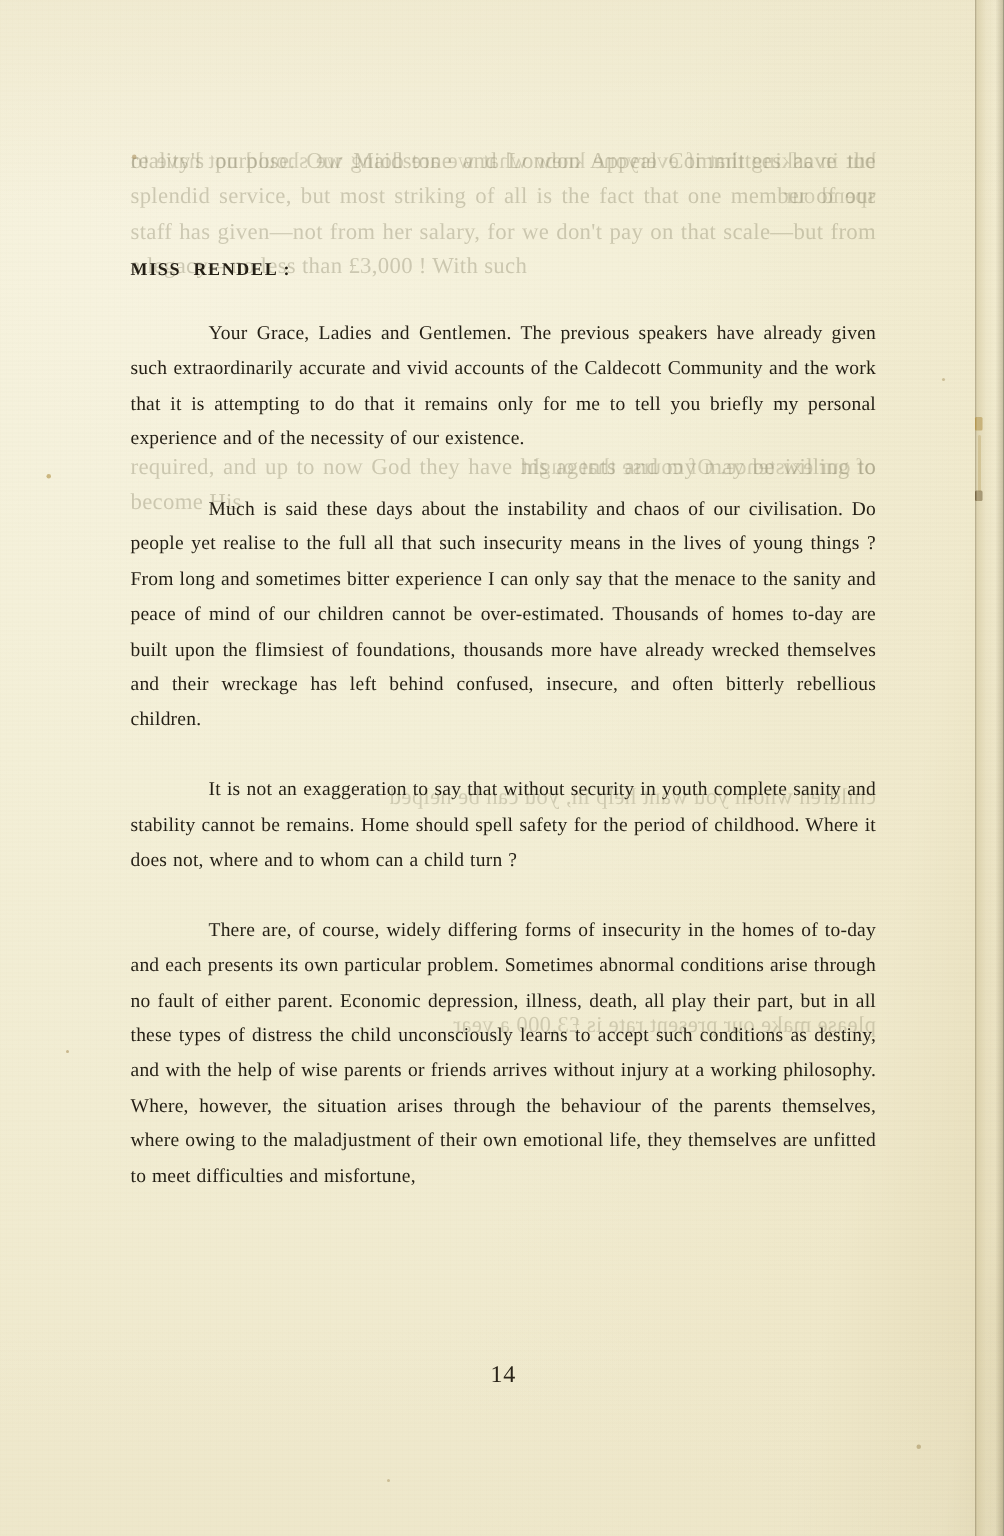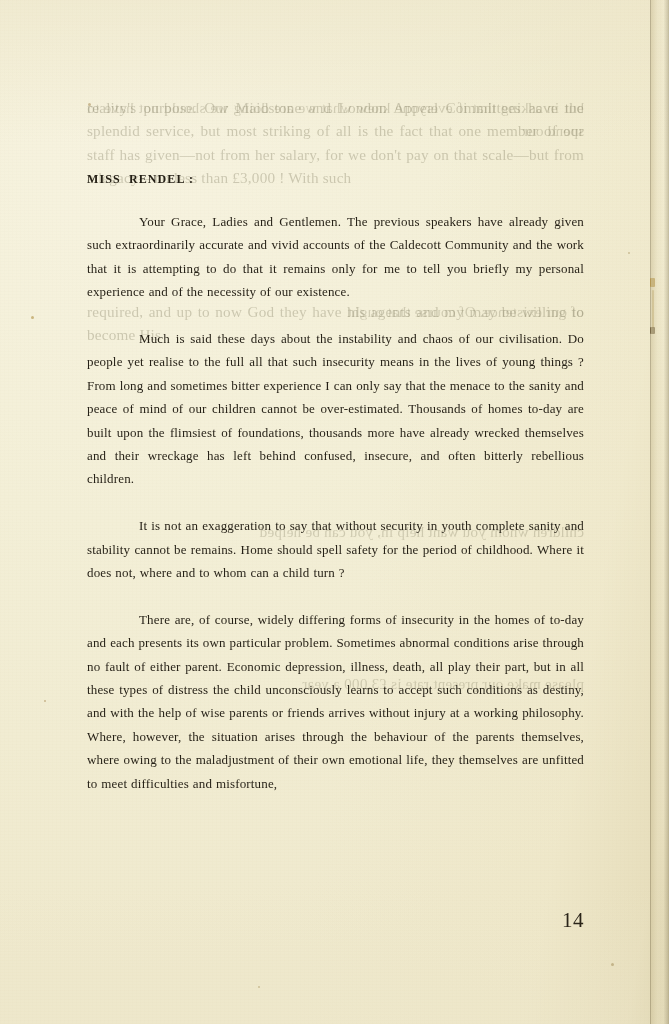--- a/index.html
+++ b/index.html
@@ -150,23 +150,23 @@
     margin: 0 0 23.4px 0;
     text-indent: 52px;
   }
   .body-text p:last-child { margin-bottom: 0; }
 
   .page-number {
     position: absolute;
     top: 908px;
     left: 0;
     width: 497px;
-    text-align: right;
+    text-align: center;
     color: #2a2419;
-    font-size: 21px;
+    font-size: 16px;
     letter-spacing: .5px;
   }
 
   
   .speaker-heading, .body-text, .page-number { filter: blur(.12px); }
 </style>
 </head>
 <body>
 
 <div class="page">

